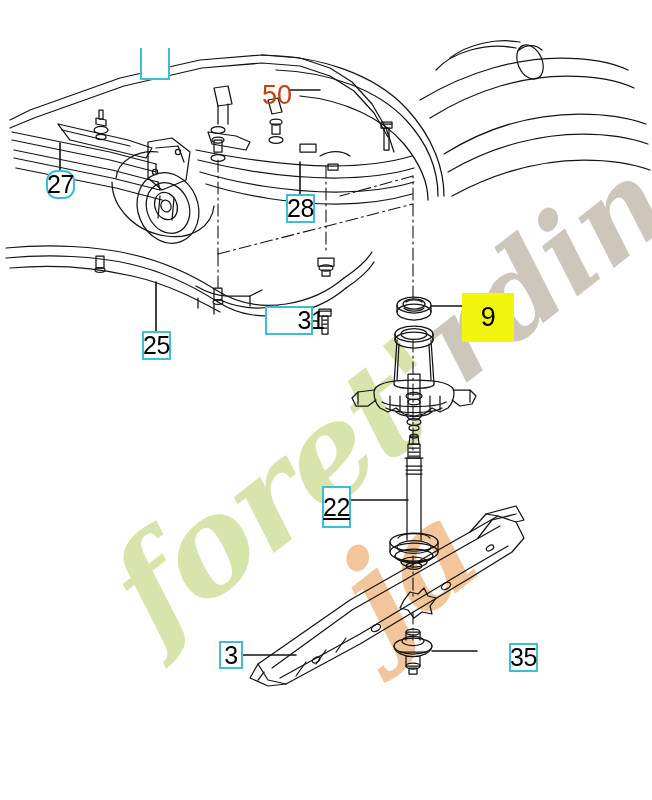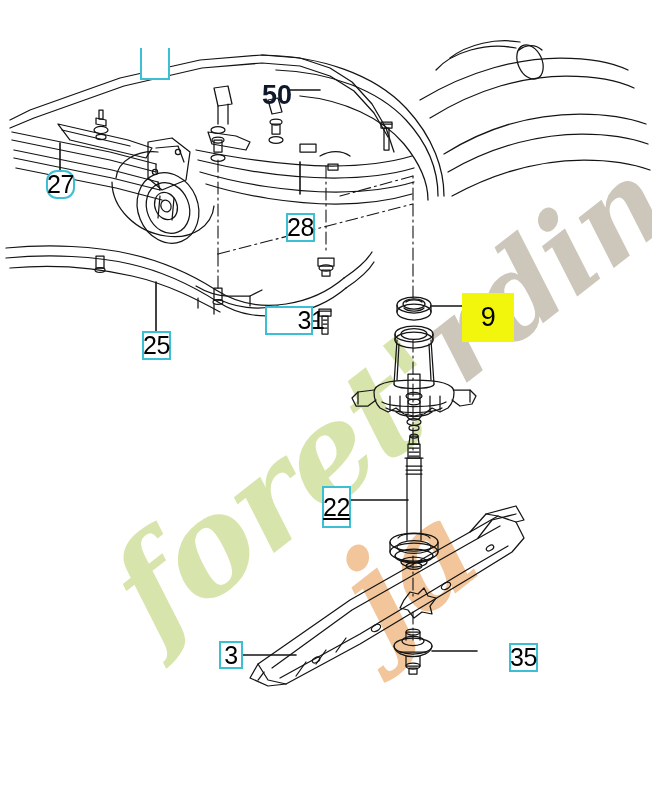--- a/index.html
+++ b/index.html
@@ -74,25 +74,24 @@
     justify-content:center;
     line-height:1;
     letter-spacing:-0.5px;
   }
   .callout.highlight{
     background:#f2f50c;
     border:none;
   }
   .plainlabel{
     position:absolute;
-    color:#0f172a;
+    color:#c2410c;
     font-family:"Liberation Sans", sans-serif;
     font-size:27px;
     line-height:1;
-    font-weight:bold;
   }
 </style>
 </head>
 <body>
 
 <div id="page">
 
   <div class="wm" id="wm-main">foret'</div>
   <div class="wm" id="wm-accent">ja</div>
   <div class="wm" id="wm-tail">rdin.com</div>
@@ -332,21 +331,21 @@
       <path d="M290 90 L320 90"></path>
     </g>
 
   </svg>
   </div>
 
   <div class="callout" id="c-top" style="left:140px;top:48px;width:30px;height:32px;border-top:none;"></div>
 
   <div class="callout" id="c-27" style="left:46px;top:170px;width:29px;height:29px;border-radius:11px;">27</div>
 
-  <div class="callout" id="c-28" style="left:286px;top:194px;width:29px;height:29px;margin-top:19px;">28</div>
+  <div class="callout" id="c-28" style="left:286px;top:194px;width:29px;height:29px;">28</div>
 
   <div class="callout" id="c-25" style="left:142px;top:331px;width:29px;height:29px;">25</div>
 
   <div class="callout" id="c-31" style="left:265px;top:306px;width:29px;height:29px;padding-left:44px;">31</div>
 
   <div class="callout highlight" id="c-14" style="left:462px;top:293px;width:52px;height:49px;font-size:27px;">9</div>
 
   <div class="callout" id="c-22" style="left:322px;top:486px;width:29px;height:42px;text-decoration:underline;">22</div>
 
   <div class="callout" id="c-3" style="left:219px;top:641px;width:24px;height:28px;">3</div>

